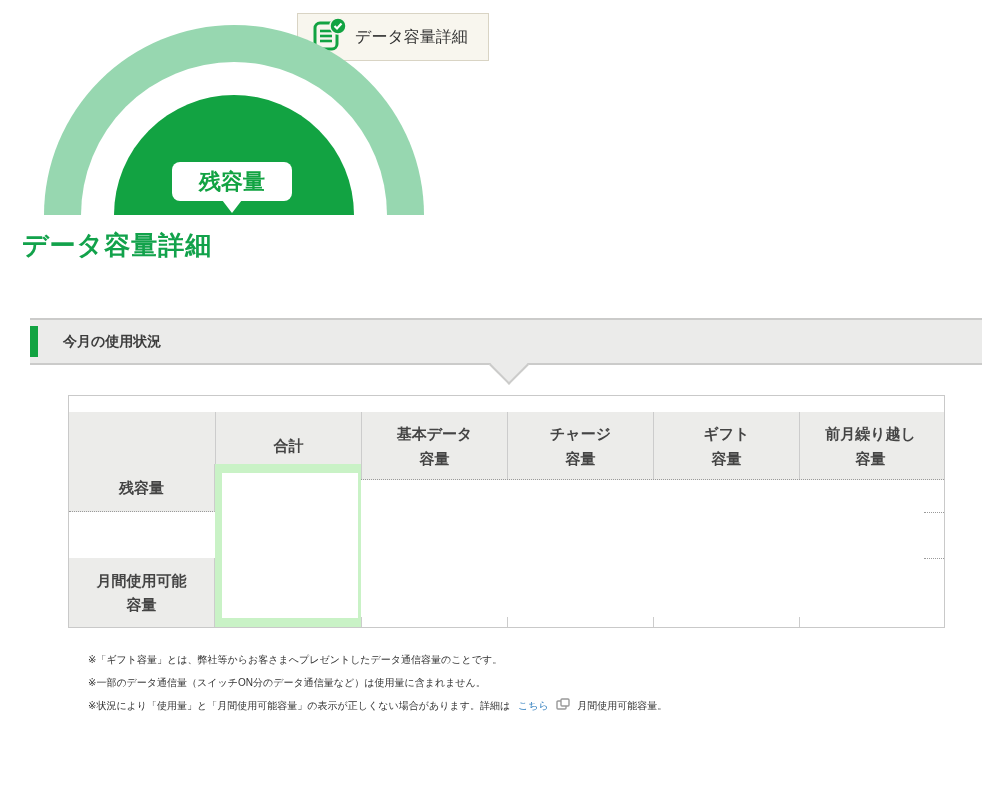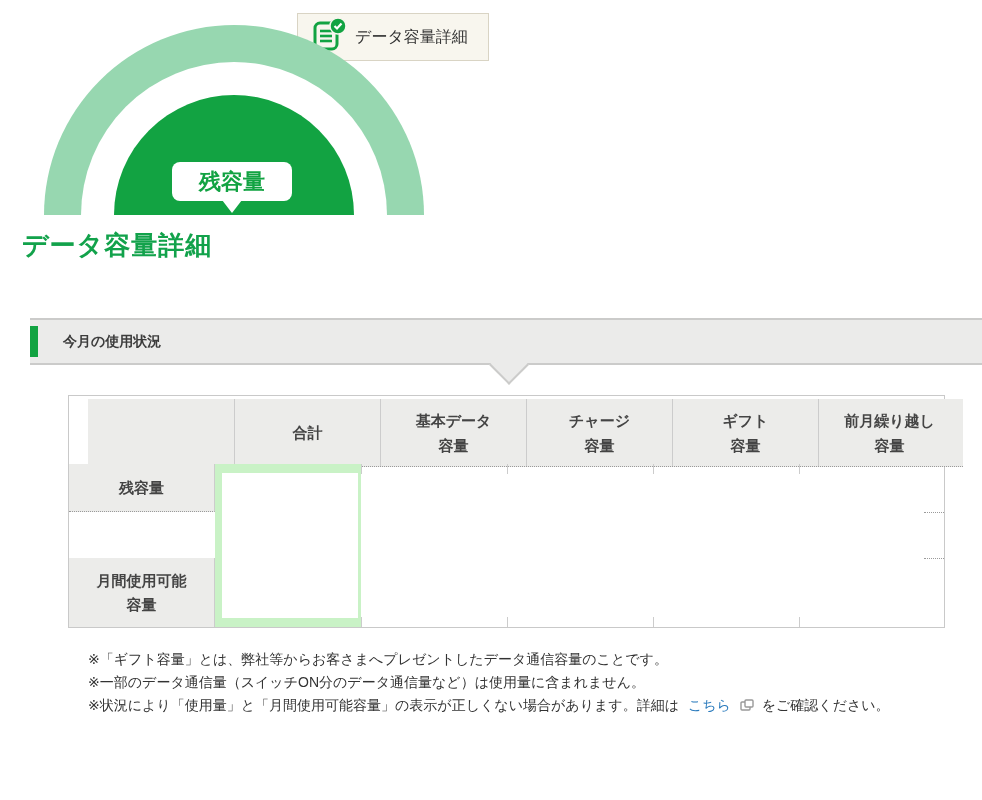--- a/index.html
+++ b/index.html
@@ -33,22 +33,22 @@
     background:#ebebea;border-top:2px solid #cbcbca;border-bottom:2px solid #cbcbca;}
   .accent{position:absolute;left:0;top:6px;width:8px;height:31px;background:#12a342;}
   .section-title{position:absolute;left:33px;top:0;line-height:43px;font-size:14px;
     font-weight:bold;color:#3c3c3c;}
   .pointer{position:absolute;left:465px;top:31px;width:26px;height:26px;background:#ebebea;
     border-right:2px solid #cbcbca;border-bottom:2px solid #cbcbca;transform:rotate(45deg);}
 
   
   .usage-table{position:absolute;left:68px;top:395px;width:877px;height:233px;box-sizing:border-box;
     border:1px solid #c9c9c9;background:#fff;}
-  .thead{position:absolute;left:0;top:3px;width:875px;height:68px;background:#ececea;
-    box-sizing:border-box;border-bottom:1px dotted #9a9a9a;display:flex;margin-left:19px;}
+  .thead{position:absolute;left:0;top:16px;width:875px;height:68px;background:#ececea;
+    box-sizing:border-box;border-bottom:1px dotted #9a9a9a;display:flex;}
   .th{box-sizing:border-box;border-left:1px solid #cccccc;display:flex;align-items:center;
     justify-content:center;text-align:center;white-space:pre-line;font-size:15px;
     font-weight:bold;color:#444;line-height:25px;}
   .th.c0{width:146px;border-left:none;}
   .th.c1,.th.c2,.th.c3,.th.c4{width:146px;}
   .th.c5{width:142px;}
   .rowlabel{position:absolute;left:0;width:146px;box-sizing:border-box;background:#ececea;
     border-right:1px solid #cccccc;display:flex;align-items:center;justify-content:center;
     text-align:center;white-space:pre-line;font-size:15px;font-weight:bold;color:#444;line-height:24px;}
   .r0{top:68px;height:48px;border-bottom:1px dotted #9a9a9a;}
@@ -56,21 +56,21 @@
   .r2{top:162px;height:69px;}
   .green-frame{position:absolute;left:146px;top:68px;width:146px;height:163px;background:#c9f2c6;}
   .green-frame .inner{position:absolute;left:7px;top:9px;right:3px;bottom:9px;background:#fff;}
   .stub-v{position:absolute;width:1px;height:10px;background:#cccccc;}
   .stub-v.t{top:68px;} .stub-v.b{top:221px;}
   .sx1{left:292px;} .sx2{left:438px;} .sx3{left:584px;} .sx4{left:730px;}
   .stub-dot{position:absolute;left:855px;width:20px;height:0;border-top:1px dotted #9a9a9a;}
   .sd1{top:116px;} .sd2{top:162px;}
 
   
-  .footnotes{position:absolute;left:88px;top:648px;width:880px;font-size:14px;color:#333;line-height:23px;}
+  .footnotes{position:absolute;left:88px;top:648px;width:880px;font-size:10px;color:#333;line-height:23px;}
   .footnotes .fline{white-space:nowrap;}
   .details-link{color:#2b7bbd;text-decoration:none;margin:8px 5px;cursor:pointer;}
   .ext-icon{display:inline-block;vertical-align:-1px;margin-right:4px;}
 </style>
 </head>
 <body>
 
 <div class="page">
 
   <div class="detail-button">
@@ -142,17 +142,17 @@
     <div class="fline">※一部のデータ通信量（スイッチON分のデータ通信量など）は使用量に含まれません。</div>
     <div class="fline">
       <span>※状況により「使用量」と「月間使用可能容量」の表示が正しくない場合があります。詳細は</span>
       <a class="details-link">こちら</a>
       <span class="ext-icon">
         <svg width="14" height="12" viewBox="0 0 14 12">
           <rect x="1" y="3" width="9" height="8" rx="1" fill="#ffffff" stroke="#999999" stroke-width="1.4"></rect>
           <rect x="5" y="1" width="8" height="7" rx="1" fill="#ffffff" stroke="#999999" stroke-width="1.4"></rect>
         </svg>
       </span>
-      <span>をご確認ください。</span>
+      <span>月間使用可能容量。</span>
     </div>
   </div>
 
 </div>
 
 </body></html>

